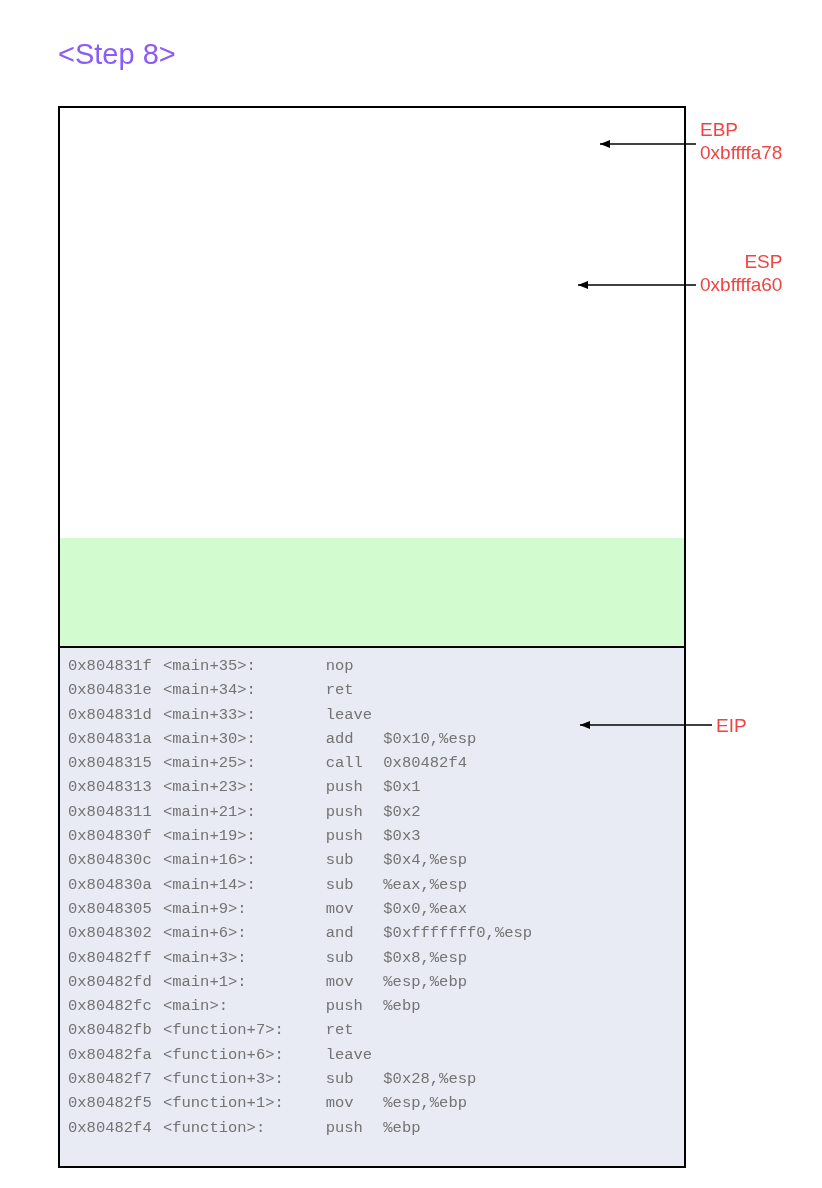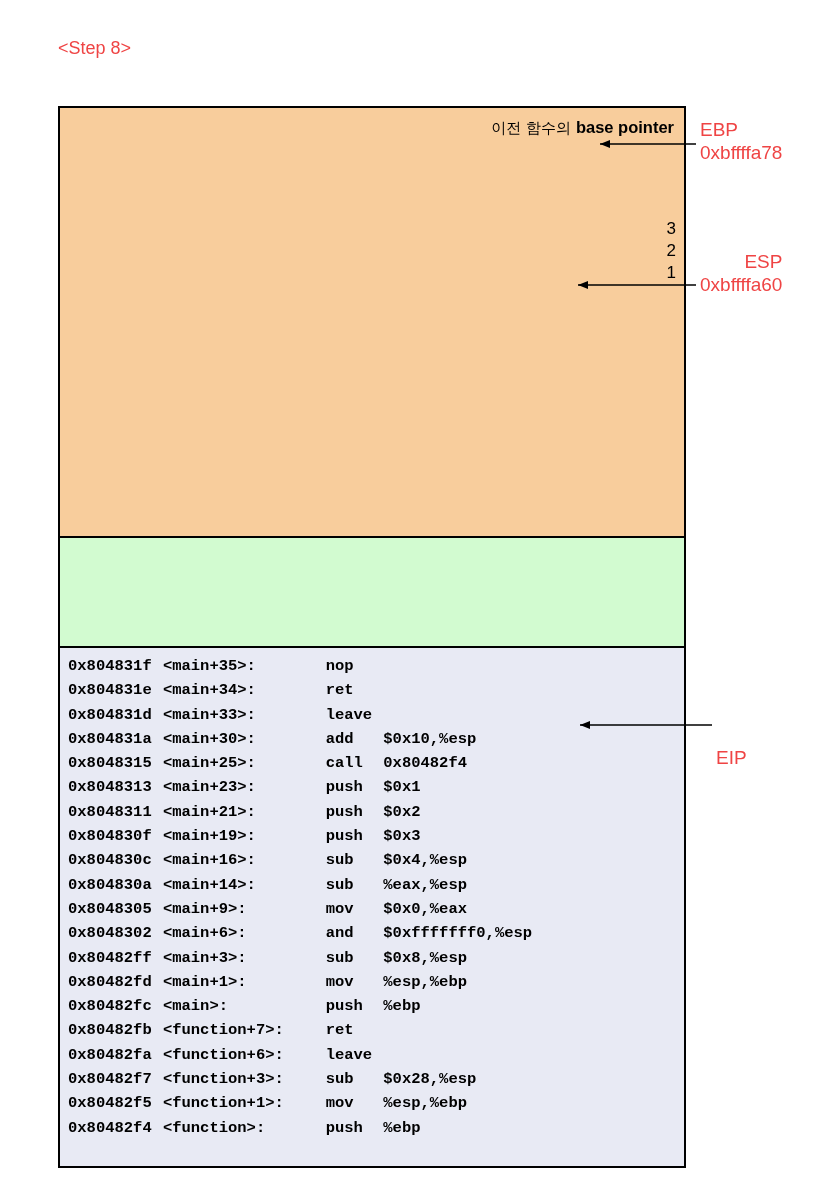--- a/index.html
+++ b/index.html
@@ -14,23 +14,23 @@
     font-family: "Liberation Sans", sans-serif;
     color: #000000;
     overflow: hidden;
   }
 
   
   #step-title {
     position: absolute;
     left: 58px;
     top: 38px;
-    font-size: 18px;
+    font-size: 29px;
     font-family: "Liberation Sans", sans-serif;
-    color: #ef4444;
+    color: #8b5cf6;
     white-space: nowrap;
   }
 
   
   #stack-diagram {
     position: absolute;
     left: 58px;
     top: 106px;
     width: 628px;
     height: 1062px;
@@ -99,70 +99,57 @@
 
   
   #disassembly {
     position: absolute;
     left: 8px;
     top: 6px;
     font-family: "Liberation Mono", "DejaVu Sans Mono", monospace;
     font-size: 15.5px;
     line-height: 24.3px;
     white-space: pre;
-    color: #000000;
-    font-weight: bold;
+    color: #737373;
   }
   .code-line { height: 24.3px; }
   .c-addr  { display: inline-block; width: 10.2ch; }
   .c-sym   { display: inline-block; width: 17.5ch; }
   .c-mn    { display: inline-block; width: 6.2ch; }
   .c-op    { display: inline-block; }
 
   
   .annotation-label {
     position: absolute;
     font-size: 19px;
     font-family: "Liberation Sans", sans-serif;
     white-space: nowrap;
     color: #ef4444;
     line-height: 23px;
   }
   #ebp-annotation { left: 700px; top: 118px; }
   #esp-annotation { left: 700px; top: 250px; text-align: right; }
-  #eip-annotation { left: 716px; top: 746px; }
+  #eip-annotation { left: 716px; top: 714px; }
 
   svg.overlay {
     position: absolute;
     left: 0;
     top: 0;
     width: 822px;
     height: 1188px;
     pointer-events: none;
   }
 </style>
 </head>
 <body>
 
 <div id="step-title">&lt;Step 8&gt;</div>
 
 <div id="stack-diagram">
 
-  <div class="band" id="saved-frame-band" style="background: rgb(248, 205, 156);">
-
-    <div id="base-pointer-label">
-      <span class="kr">이전 함수의 </span><span class="en">base pointer</span>
-    </div>
-
-    <div id="stack-args">
-      <div>3</div>
-      <div>2</div>
-      <div>1</div>
-    </div>
-  </div>
 
   <div class="band" id="locals-band" style="background: rgb(210, 251, 208);"></div>
 
   <div class="band" id="code-band" style="background: rgb(232, 234, 244);">
     <div id="disassembly"><div class="code-line"><span class="c-addr">0x804831f</span><span class="c-sym">&lt;main+35&gt;:</span><span class="c-mn">nop</span><span class="c-op"></span></div><div class="code-line"><span class="c-addr">0x804831e</span><span class="c-sym">&lt;main+34&gt;:</span><span class="c-mn">ret</span><span class="c-op"></span></div><div class="code-line"><span class="c-addr">0x804831d</span><span class="c-sym">&lt;main+33&gt;:</span><span class="c-mn">leave</span><span class="c-op"></span></div><div class="code-line"><span class="c-addr">0x804831a</span><span class="c-sym">&lt;main+30&gt;:</span><span class="c-mn">add</span><span class="c-op">$0x10,%esp</span></div><div class="code-line"><span class="c-addr">0x8048315</span><span class="c-sym">&lt;main+25&gt;:</span><span class="c-mn">call</span><span class="c-op">0x80482f4</span></div><div class="code-line"><span class="c-addr">0x8048313</span><span class="c-sym">&lt;main+23&gt;:</span><span class="c-mn">push</span><span class="c-op">$0x1</span></div><div class="code-line"><span class="c-addr">0x8048311</span><span class="c-sym">&lt;main+21&gt;:</span><span class="c-mn">push</span><span class="c-op">$0x2</span></div><div class="code-line"><span class="c-addr">0x804830f</span><span class="c-sym">&lt;main+19&gt;:</span><span class="c-mn">push</span><span class="c-op">$0x3</span></div><div class="code-line"><span class="c-addr">0x804830c</span><span class="c-sym">&lt;main+16&gt;:</span><span class="c-mn">sub</span><span class="c-op">$0x4,%esp</span></div><div class="code-line"><span class="c-addr">0x804830a</span><span class="c-sym">&lt;main+14&gt;:</span><span class="c-mn">sub</span><span class="c-op">%eax,%esp</span></div><div class="code-line"><span class="c-addr">0x8048305</span><span class="c-sym">&lt;main+9&gt;:</span><span class="c-mn">mov</span><span class="c-op">$0x0,%eax</span></div><div class="code-line"><span class="c-addr">0x8048302</span><span class="c-sym">&lt;main+6&gt;:</span><span class="c-mn">and</span><span class="c-op">$0xfffffff0,%esp</span></div><div class="code-line"><span class="c-addr">0x80482ff</span><span class="c-sym">&lt;main+3&gt;:</span><span class="c-mn">sub</span><span class="c-op">$0x8,%esp</span></div><div class="code-line"><span class="c-addr">0x80482fd</span><span class="c-sym">&lt;main+1&gt;:</span><span class="c-mn">mov</span><span class="c-op">%esp,%ebp</span></div><div class="code-line"><span class="c-addr">0x80482fc</span><span class="c-sym">&lt;main&gt;:</span><span class="c-mn">push</span><span class="c-op">%ebp</span></div><div class="code-line"><span class="c-addr">0x80482fb</span><span class="c-sym">&lt;function+7&gt;:</span><span class="c-mn">ret</span><span class="c-op"></span></div><div class="code-line"><span class="c-addr">0x80482fa</span><span class="c-sym">&lt;function+6&gt;:</span><span class="c-mn">leave</span><span class="c-op"></span></div><div class="code-line"><span class="c-addr">0x80482f7</span><span class="c-sym">&lt;function+3&gt;:</span><span class="c-mn">sub</span><span class="c-op">$0x28,%esp</span></div><div class="code-line"><span class="c-addr">0x80482f5</span><span class="c-sym">&lt;function+1&gt;:</span><span class="c-mn">mov</span><span class="c-op">%esp,%ebp</span></div><div class="code-line"><span class="c-addr">0x80482f4</span><span class="c-sym">&lt;function&gt;:</span><span class="c-mn">push</span><span class="c-op">%ebp</span></div></div>
   </div>
 </div>
 
 <div class="annotation-label" id="ebp-annotation">
   <div>EBP</div>

